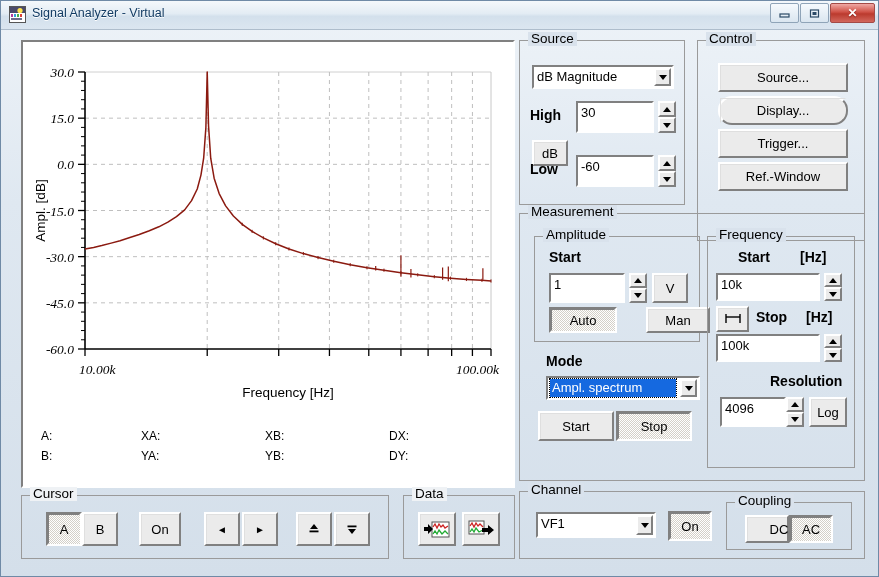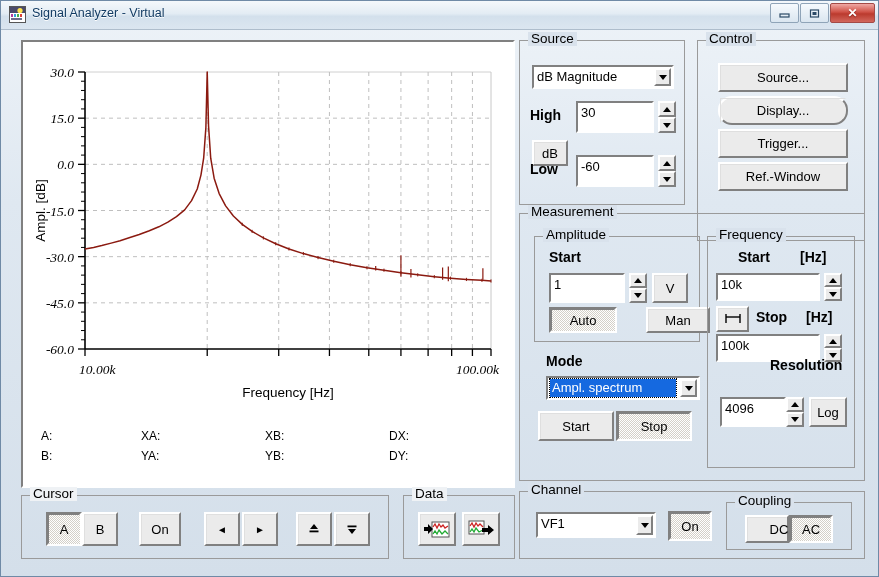--- a/index.html
+++ b/index.html
@@ -393,21 +393,21 @@
           <div class="tf" style="left:8px;top:97px;width:104px;height:28px;">100k</div>
           <div class="spin" style="left:116px;top:97px;height:28px;">
             <div class="sb up">
                 <i></i>
               </div>
             <div class="sb dn">
                 <i></i>
               </div>
           </div>
 
-          <div class="lbl b" style="left:20px;top:120px;padding-left:42px;">Resolution</div>
+          <div class="lbl b" style="left:20px;top:136px;padding-left:42px;">Resolution</div>
           <div class="tf" style="left:12px;top:160px;width:66px;height:30px;">4096</div>
           <div class="spin" style="left:78px;top:160px;height:30px;">
             <div class="sb up">
                 <i></i>
               </div>
             <div class="sb dn">
                 <i></i>
               </div>
           </div>
           <div class="btn" style="left:101px;top:160px;width:38px;height:30px;">

